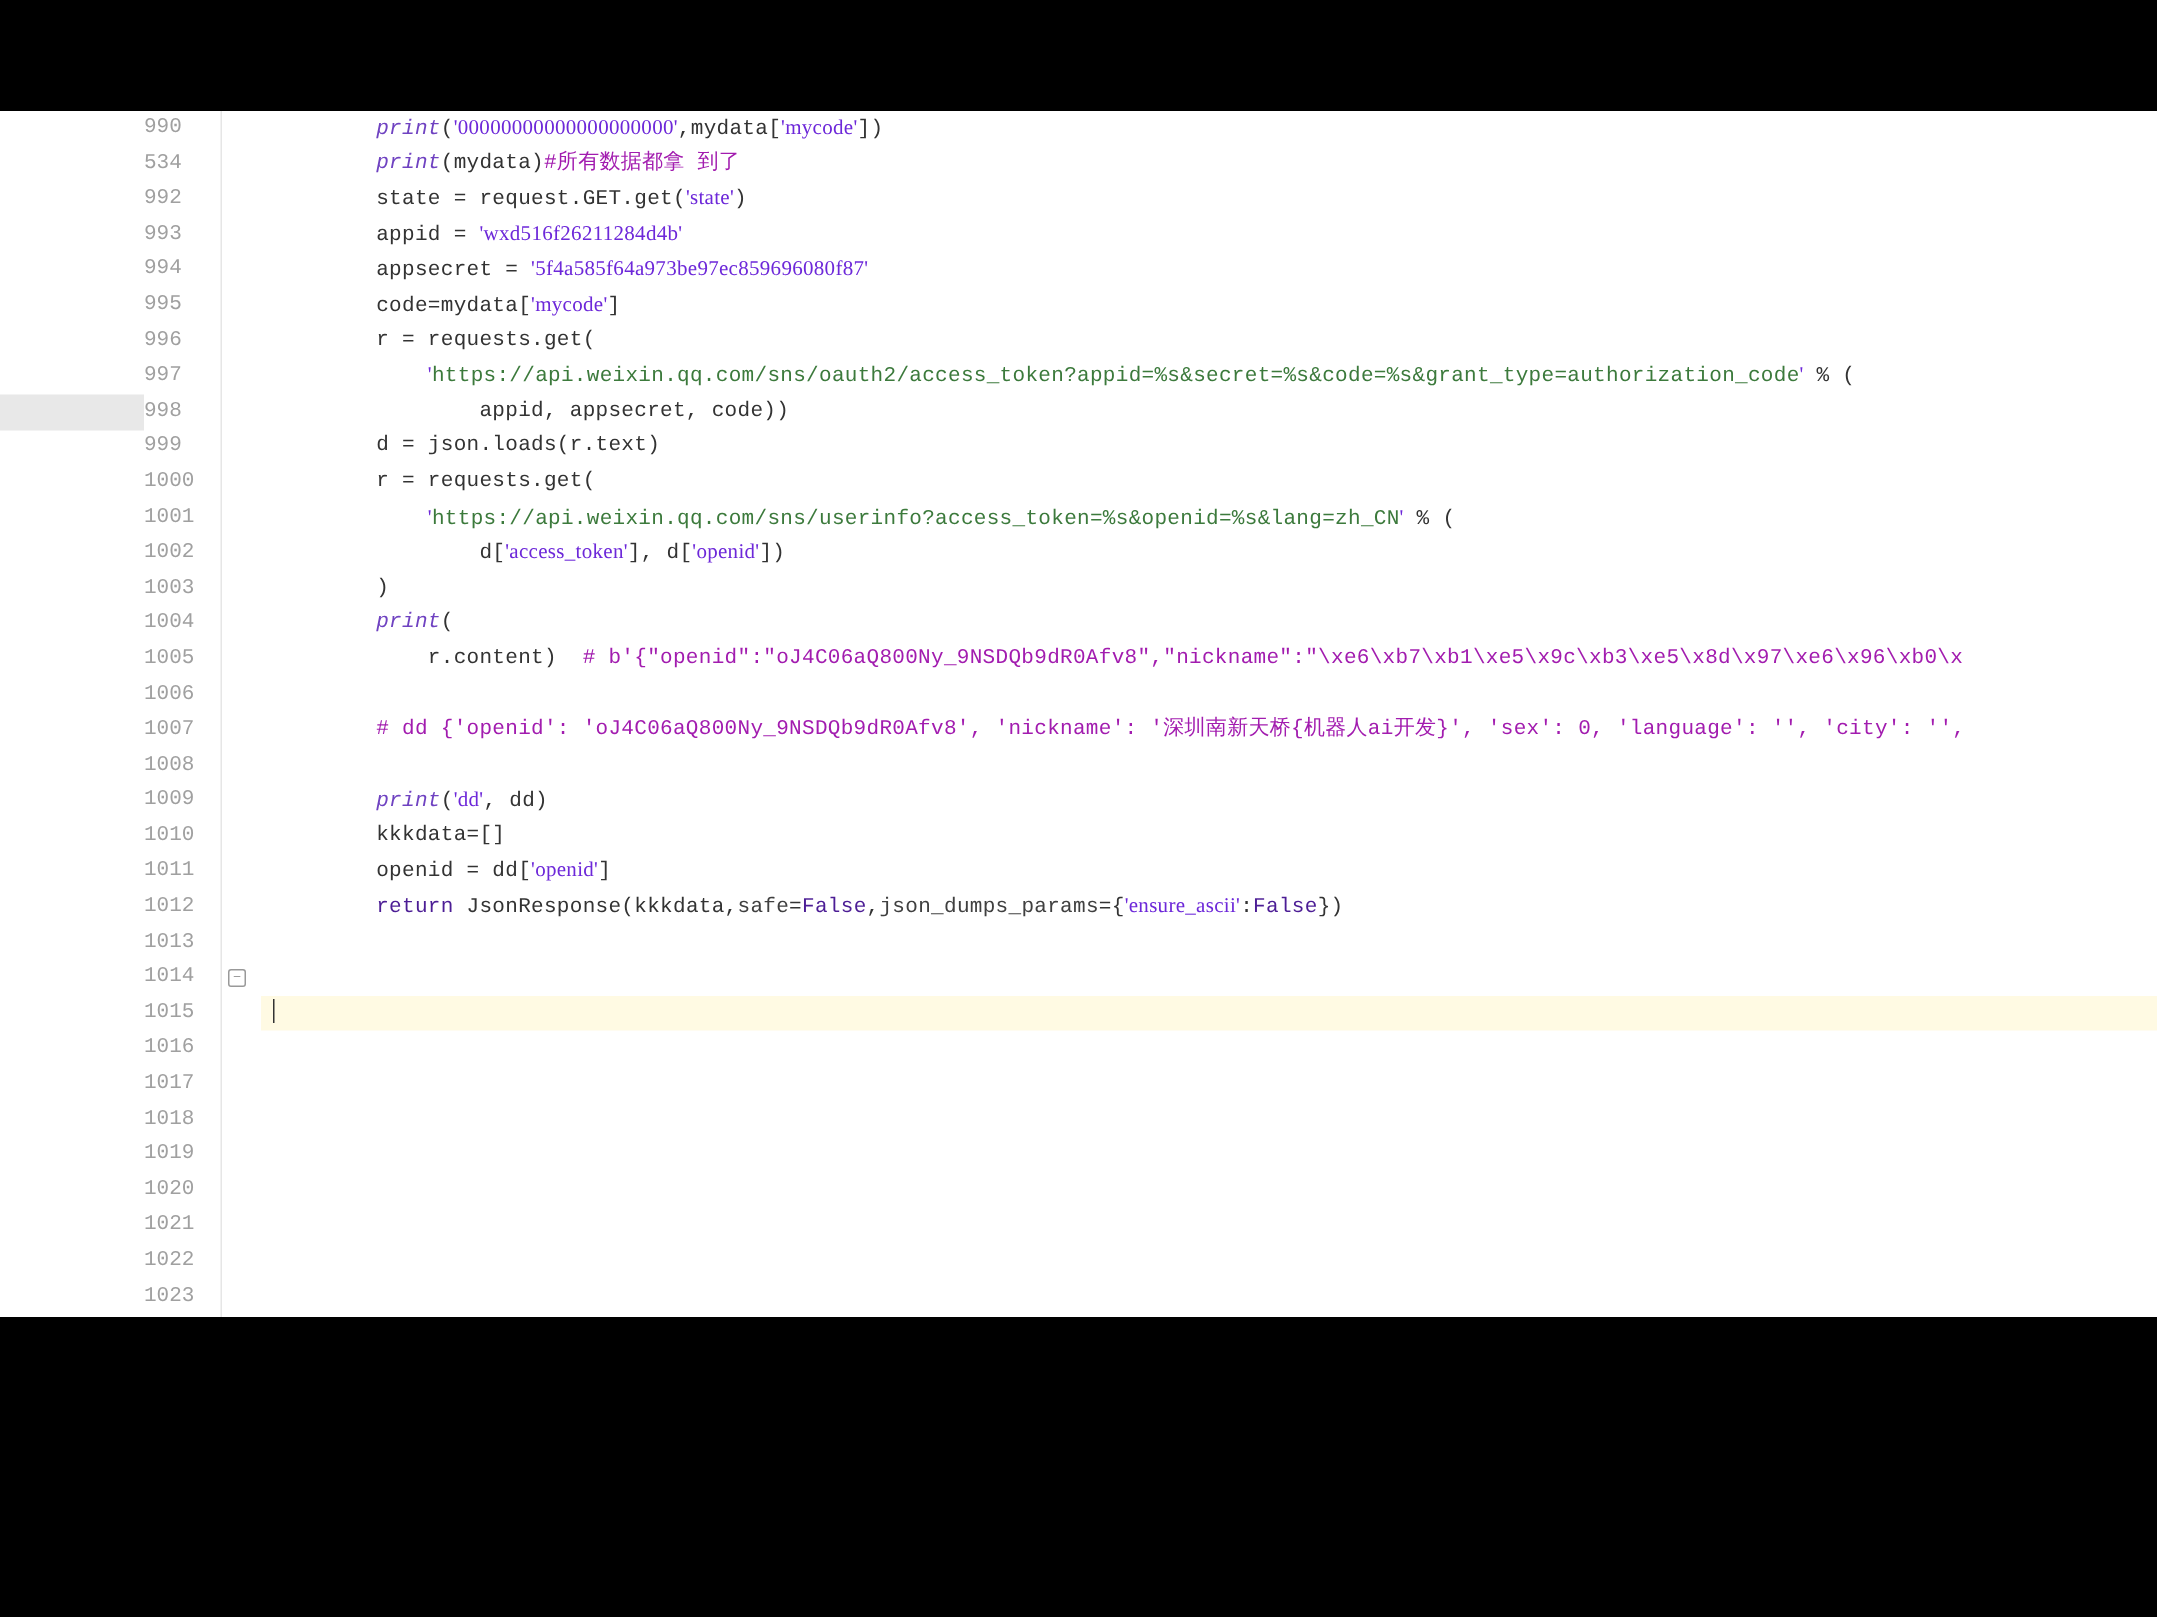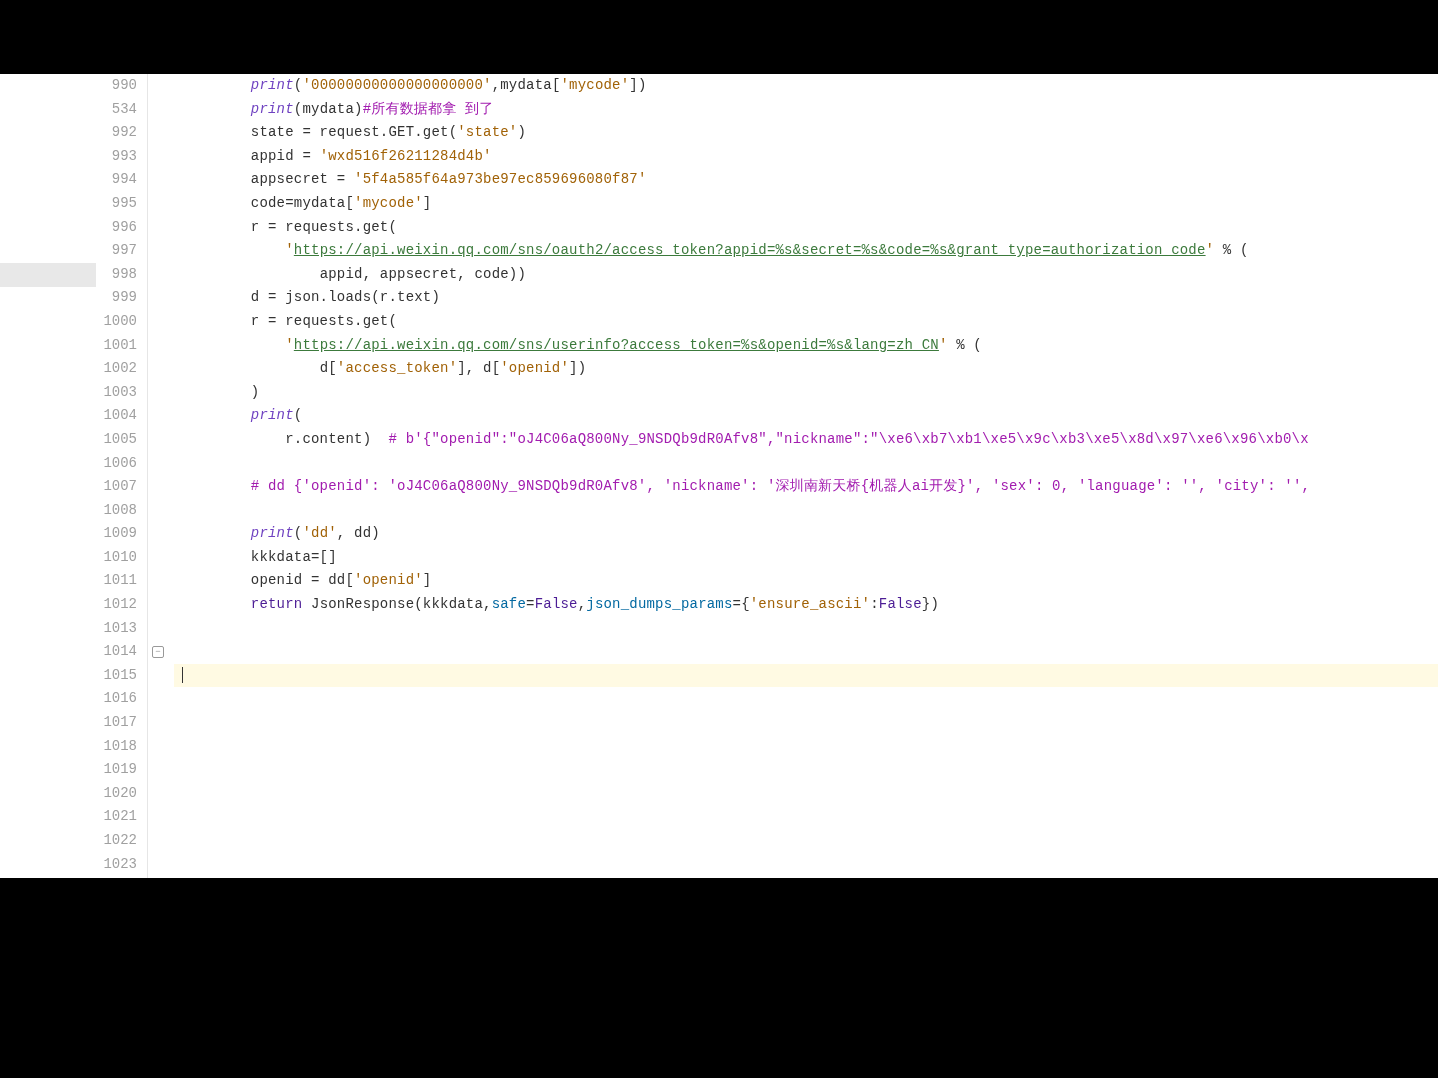--- a/index.html
+++ b/index.html
@@ -31,21 +31,20 @@
     top: 190px;
     width: 96px;
     height: 24px;
     background: #e8e8e8;
   }
   .gutter {
     width: 52px;
     background: #fff;
     border-right: 1px solid #e6e6e6;
     color: #a0a0a0;
-    text-align: right;
     padding-right: 10px;
     user-select: none;
   }
   .fold-col {
     width: 26px;
     background: #fff;
     position: relative;
   }
   .fold-icon {
     position: absolute;
@@ -81,24 +80,24 @@
   }
   .cursor-mark {
     display: inline-block;
     width: 1px;
     height: 16px;
     background: #333;
     vertical-align: middle;
   }
   .c-keyword { color: #4c1d95; }
   .c-builtin { color: #6f42c1; font-style: italic; }
-  .c-string  { color: #a16207; }
+  .c-string  { color: #6d28d9; font-family: Liberation Serif, serif; }
   .c-comment-red { color: #a21caf; }
-  .c-url     { color: #3c7a3c; text-decoration: underline; }
-  .c-kwarg   { color: #0369a1; }
+  .c-url     { color: #3c7a3c; }
+  .c-kwarg   { color: #404040; }
   .gutter .line { padding: 0; }
 </style>
 </head>
 <body>
 
 <div class="editor-viewport">
   <div class="left-strip">
     <div class="marker" style="top: 188.8px;"></div>
   </div>
   <div class="gutter" id="gutter">

